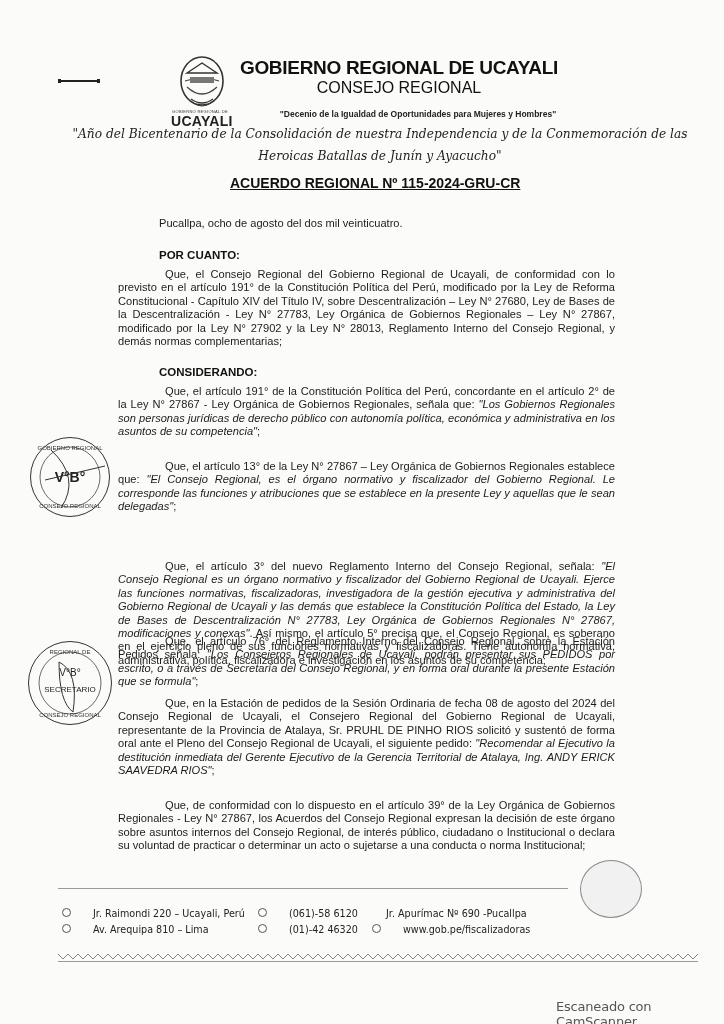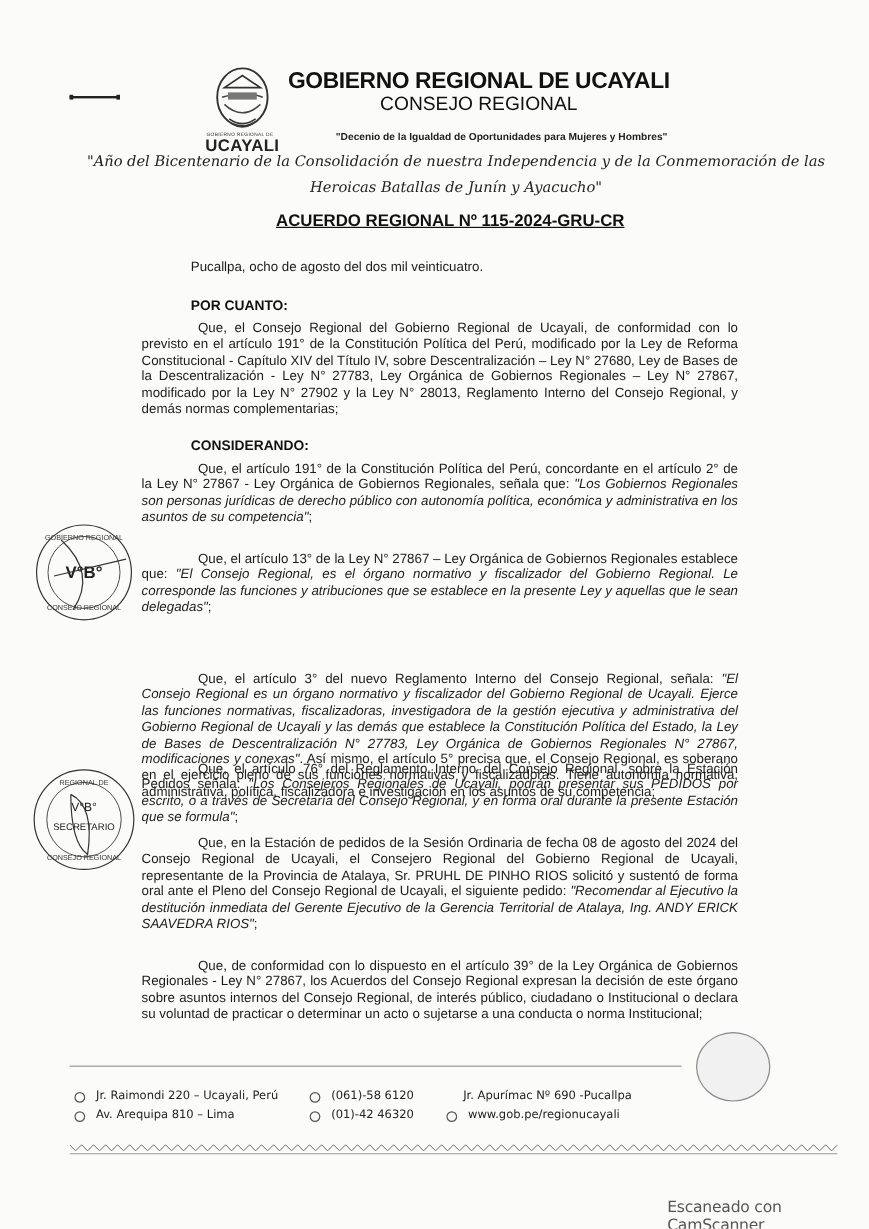--- a/index.html
+++ b/index.html
@@ -17,21 +17,21 @@
   .decade { left:248px; top:109px; width:340px; text-align:center; font-size:8.5px; font-weight:bold; color:#222; }
   .year-motto { left:70px; top:123px; width:620px; text-align:center; font-family:"DejaVu Serif", serif; font-style:italic; font-size:12.2px; line-height:22px; color:#222; }
   .doc-title { left:230px; top:175px; width:300px; text-align:left; font-weight:bold; font-size:14px; text-decoration:underline; color:#111; }
   .para { font-size:11.1px; line-height:13.4px; text-align:justify; color:#1c1c1c; }
   .para .indent { display:inline-block; width:47px; }
   .para i { font-style:italic; }
   .heading { font-weight:bold; font-size:11.5px; color:#111; }
   .stamp { border:1.5px solid #333; border-radius:50%; }
   .stamp svg { width:100%; height:100%; }
   .footer-line { left:58px; top:888px; width:510px; height:1px; background:#999; }
-  .footer-item { font-size:9.6px; color:#222; font-family:"DejaVu Sans", sans-serif; display:flex; align-items:flex-end; gap:9px; white-space:nowrap; }
+  .footer-item { font-size:9.6px; color:#222; font-family:"DejaVu Sans", sans-serif; display:flex; align-items:flex-start; gap:22px; white-space:nowrap; }
   .footer-item .ic { width:9px; height:9px; border:1px solid #555; border-radius:50%; display:inline-block; box-sizing:border-box; }
   .zigzag { left:58px; top:950px; width:640px; height:12px; }
   .watermark { left:556px; top:999px; font-size:13px; color:#555; font-family:"DejaVu Sans", sans-serif; letter-spacing:-0.2px; }
   .seal-bottom { left:580px; top:860px; width:60px; height:56px; border-radius:50%; border:1px solid #888; background:#f1f1f1; }
 </style>
 </head>
 <body>
 
 <div class="abs hdr-mark"></div>
 
@@ -129,21 +129,21 @@
 </div>
 <div class="abs footer-item" style="left:258px; top:924px;">
   <span class="ic"></span>
     <span>(01)-42 46320</span>
 </div>
 <div class="abs footer-item" style="left:386px; top:908px;">
   <span>Jr. Apurímac Nº 690 -Pucallpa</span>
 </div>
 <div class="abs footer-item" style="left:372px; top:924px;">
   <span class="ic"></span>
-    <span>www.gob.pe/regionucayali</span>
+    <span>www.gob.pe/fiscalizadoras</span>
 </div>
 
 <svg class="abs zigzag" viewBox="0 0 640 12" preserveAspectRatio="none">
   <polyline fill="none" stroke="#666" stroke-width="0.8" points="0,4 5,9 10,4 15,9 20,4 25,9 30,4 35,9 40,4 45,9 50,4 55,9 60,4 65,9 70,4 75,9 80,4 85,9 90,4 95,9 100,4 105,9 110,4 115,9 120,4 125,9 130,4 135,9 140,4 145,9 150,4 155,9 160,4 165,9 170,4 175,9 180,4 185,9 190,4 195,9 200,4 205,9 210,4 215,9 220,4 225,9 230,4 235,9 240,4 245,9 250,4 255,9 260,4 265,9 270,4 275,9 280,4 285,9 290,4 295,9 300,4 305,9 310,4 315,9 320,4 325,9 330,4 335,9 340,4 345,9 350,4 355,9 360,4 365,9 370,4 375,9 380,4 385,9 390,4 395,9 400,4 405,9 410,4 415,9 420,4 425,9 430,4 435,9 440,4 445,9 450,4 455,9 460,4 465,9 470,4 475,9 480,4 485,9 490,4 495,9 500,4 505,9 510,4 515,9 520,4 525,9 530,4 535,9 540,4 545,9 550,4 555,9 560,4 565,9 570,4 575,9 580,4 585,9 590,4 595,9 600,4 605,9 610,4 615,9 620,4 625,9 630,4 635,9 640,4"></polyline>
   <line x1="0" y1="11.5" x2="640" y2="11.5" stroke="#999" stroke-width="1"></line>
 </svg>
 
 <div class="abs watermark">Escaneado con CamScanner</div>
 
 </body></html>

